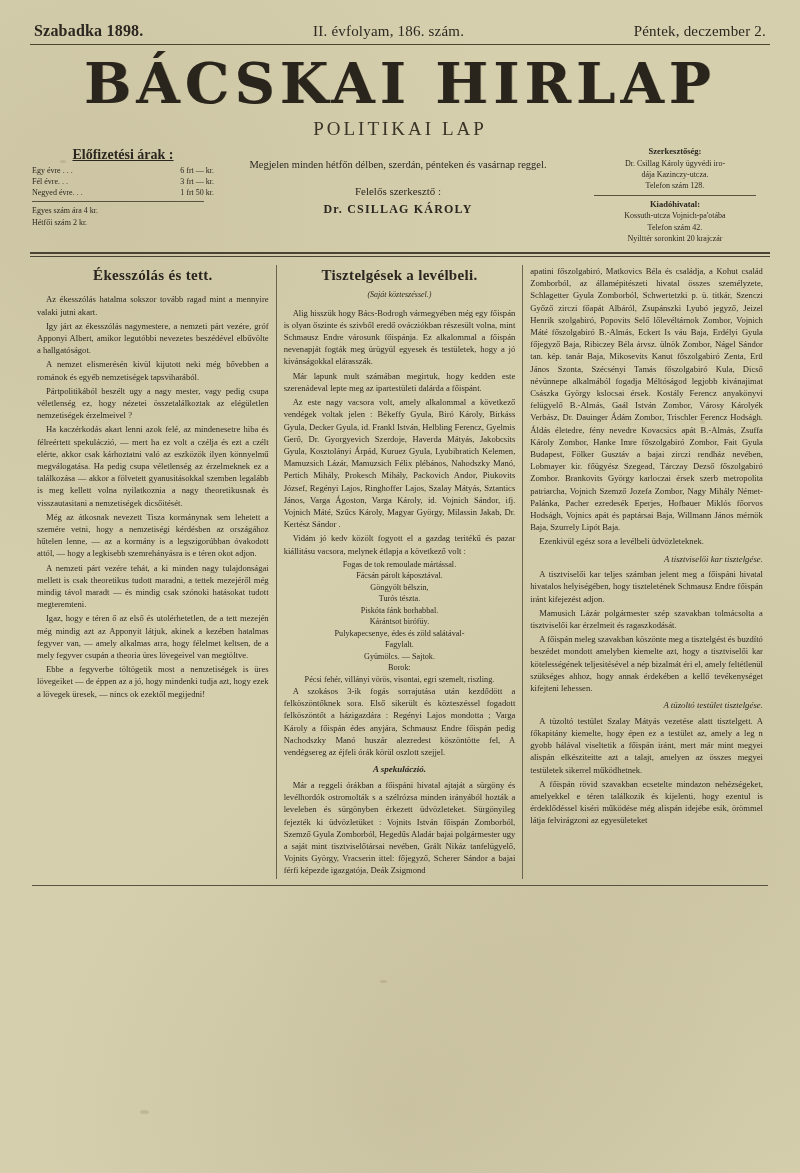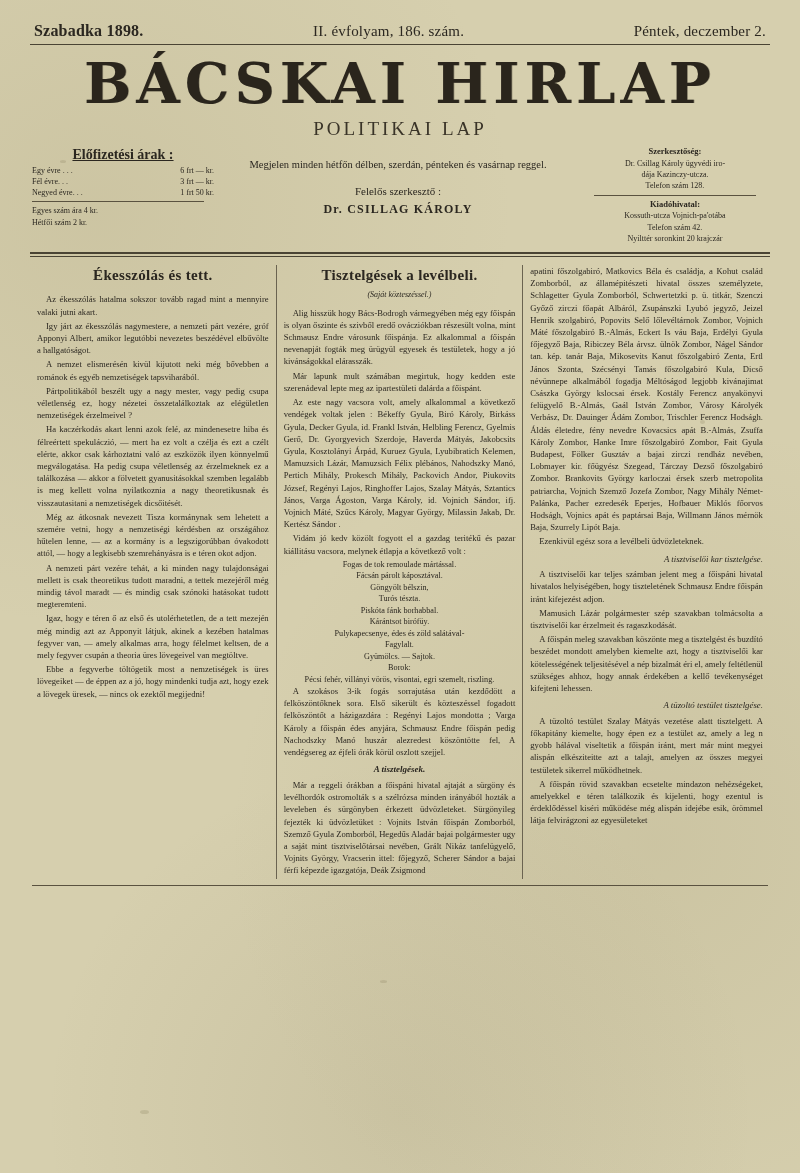--- a/index.html
+++ b/index.html
@@ -316,21 +316,21 @@
         <p class="menu-line">Turós tészta.</p>
         <p class="menu-line">Piskóta fánk borhabbal.</p>
         <p class="menu-line">Kárántsot birófüy.</p>
         <p class="menu-line">Pulykapecsenye, édes és zöld salátával-</p>
         <p class="menu-line">Fagylalt.</p>
         <p class="menu-line">Gyümölcs. — Sajtok.</p>
         <p class="menu-line">Borok:</p>
         <p class="menu-line">Pécsi fehér, villányi vörös, visontai, egri szemelt, riszling.</p>
 
         <p>A szokásos 3-ik fogás sorrajutása után kezdődött a felköszöntőknek sora. Első sikerült és közteszéssel fogadott felköszöntőt a házigazdára : Regényi Lajos mondotta ; Varga Károly a főispán édes anyjára, Schmausz Endre főispán pedig Nachodszky Manó huszár alezredest köszöntötte fel, A vendégsereg az éjfeli órák körül oszlott szejjel.</p>
-        <div class="toast-head">A tisztelgések.</div>
+        <div class="toast-head">A spekuláczió.</div>
         <p>Már a reggeli órákban a főispáni hivatal ajtaját a sürgöny és levélhordók ostromolták s a szélrózsa minden irányából hozták a leveleben és sürgönyben érkezett üdvözleteket. Sürgönyileg fejezték ki üdvözletüket : Vojnits István főispán Zomborból, Szemző Gyula Zomborból, Hegedűs Aladár bajai polgármester ugy a saját mint tisztviselőtársai nevében, Grált Nikáz tanfelügyelő, Vojnits György, Vracserin ittel: főjegyző, Scherer Sándor a bajai férfi képezde igazgatója, Deák Zsigmond</p>
       </div>
 
       <div class="col c3">
         <p class="noind">apatini főszolgabiró, Matkovics Béla és családja, a Kohut család Zomborból, az államépitészeti hivatal összes személyzete, Schlagetter Gyula Zomborból, Schwertetzki p. ü. titkár, Szenczi Győző zirczi főapát Albáról, Zsupánszki Lyubó jegyző, Jeizel Henrik szolgabiró, Popovits Selő lőlevéltárnok Zombor, Vojnich Máté főszolgabiró B.-Almás, Eckert Is váu Baja, Erdélyi Gyula főjegyző Baja, Ribiczey Béla árvsz. ülnök Zombor, Nágel Sándor tan. kép. tanár Baja, Mikosevits Kanut főszolgabiró Zenta, Ertl János Szonta, Szécsényi Tamás főszolgabiró Kula, Dicső névünnepe alkalmából fogadja Méltóságod legjobb kivánajimat Császka György kslocsai érsek. Kostály Ferencz anyakönyvi felügyelő B.-Almás, Gaál István Zombor, Városy Károlyék Verbász, Dr. Dauinger Ádám Zombor, Trischler Ferencz Hodságh. Áldás életedre, fény nevedre Kovacsics apát B.-Almás, Zsuffa Károly Zombor, Hanke Imre főszolgabiró Zombor, Fait Gyula Budapest, Fölker Gusztáv a bajai zirczi rendház nevében, Lobmayer kir. főügyész Szegead, Tárczay Dezső főszolgabiró Zombor. Brankovits György karloczai érsek szerb metropolita patriarcha, Vojnich Szemző Jozefa Zombor, Nagy Mihály Német-Palánka, Pacher ezredesék Eperjes, Hofbauer Miklós főorvos Hodságh, Vojnics apát és paptársai Baja, Willmann János mérnök Baja, Szurrely Lipót Baja.</p>
         <p>Ezenkivül egész sora a levélbeli üdvözleteknek.</p>
         <div class="subhead">A tisztviselői kar tisztelgése.</div>
         <p>A tisztviselői kar teljes számban jelent meg a főispáni hivatal hivatalos helyiségében, hogy tiszteletének Schmausz Endre főispán iránt kifejezést adjon.</p>
         <p>Mamusich Lázár polgármester szép szavakban tolmácsolta a tisztviselői kar érzelmeit és ragaszkodását.</p>
         <p>A főispán meleg szavakban köszönte meg a tisztelgést és buzdító beszédet mondott amelyben kiemelte azt, hogy a tisztviselői kar kötelességének teljesitésével a nép bizalmát éri el, amely feltétlenül szükséges ahhoz, hogy annak érdekében a kellő tevékenységet kifejteni lehessen.</p>

